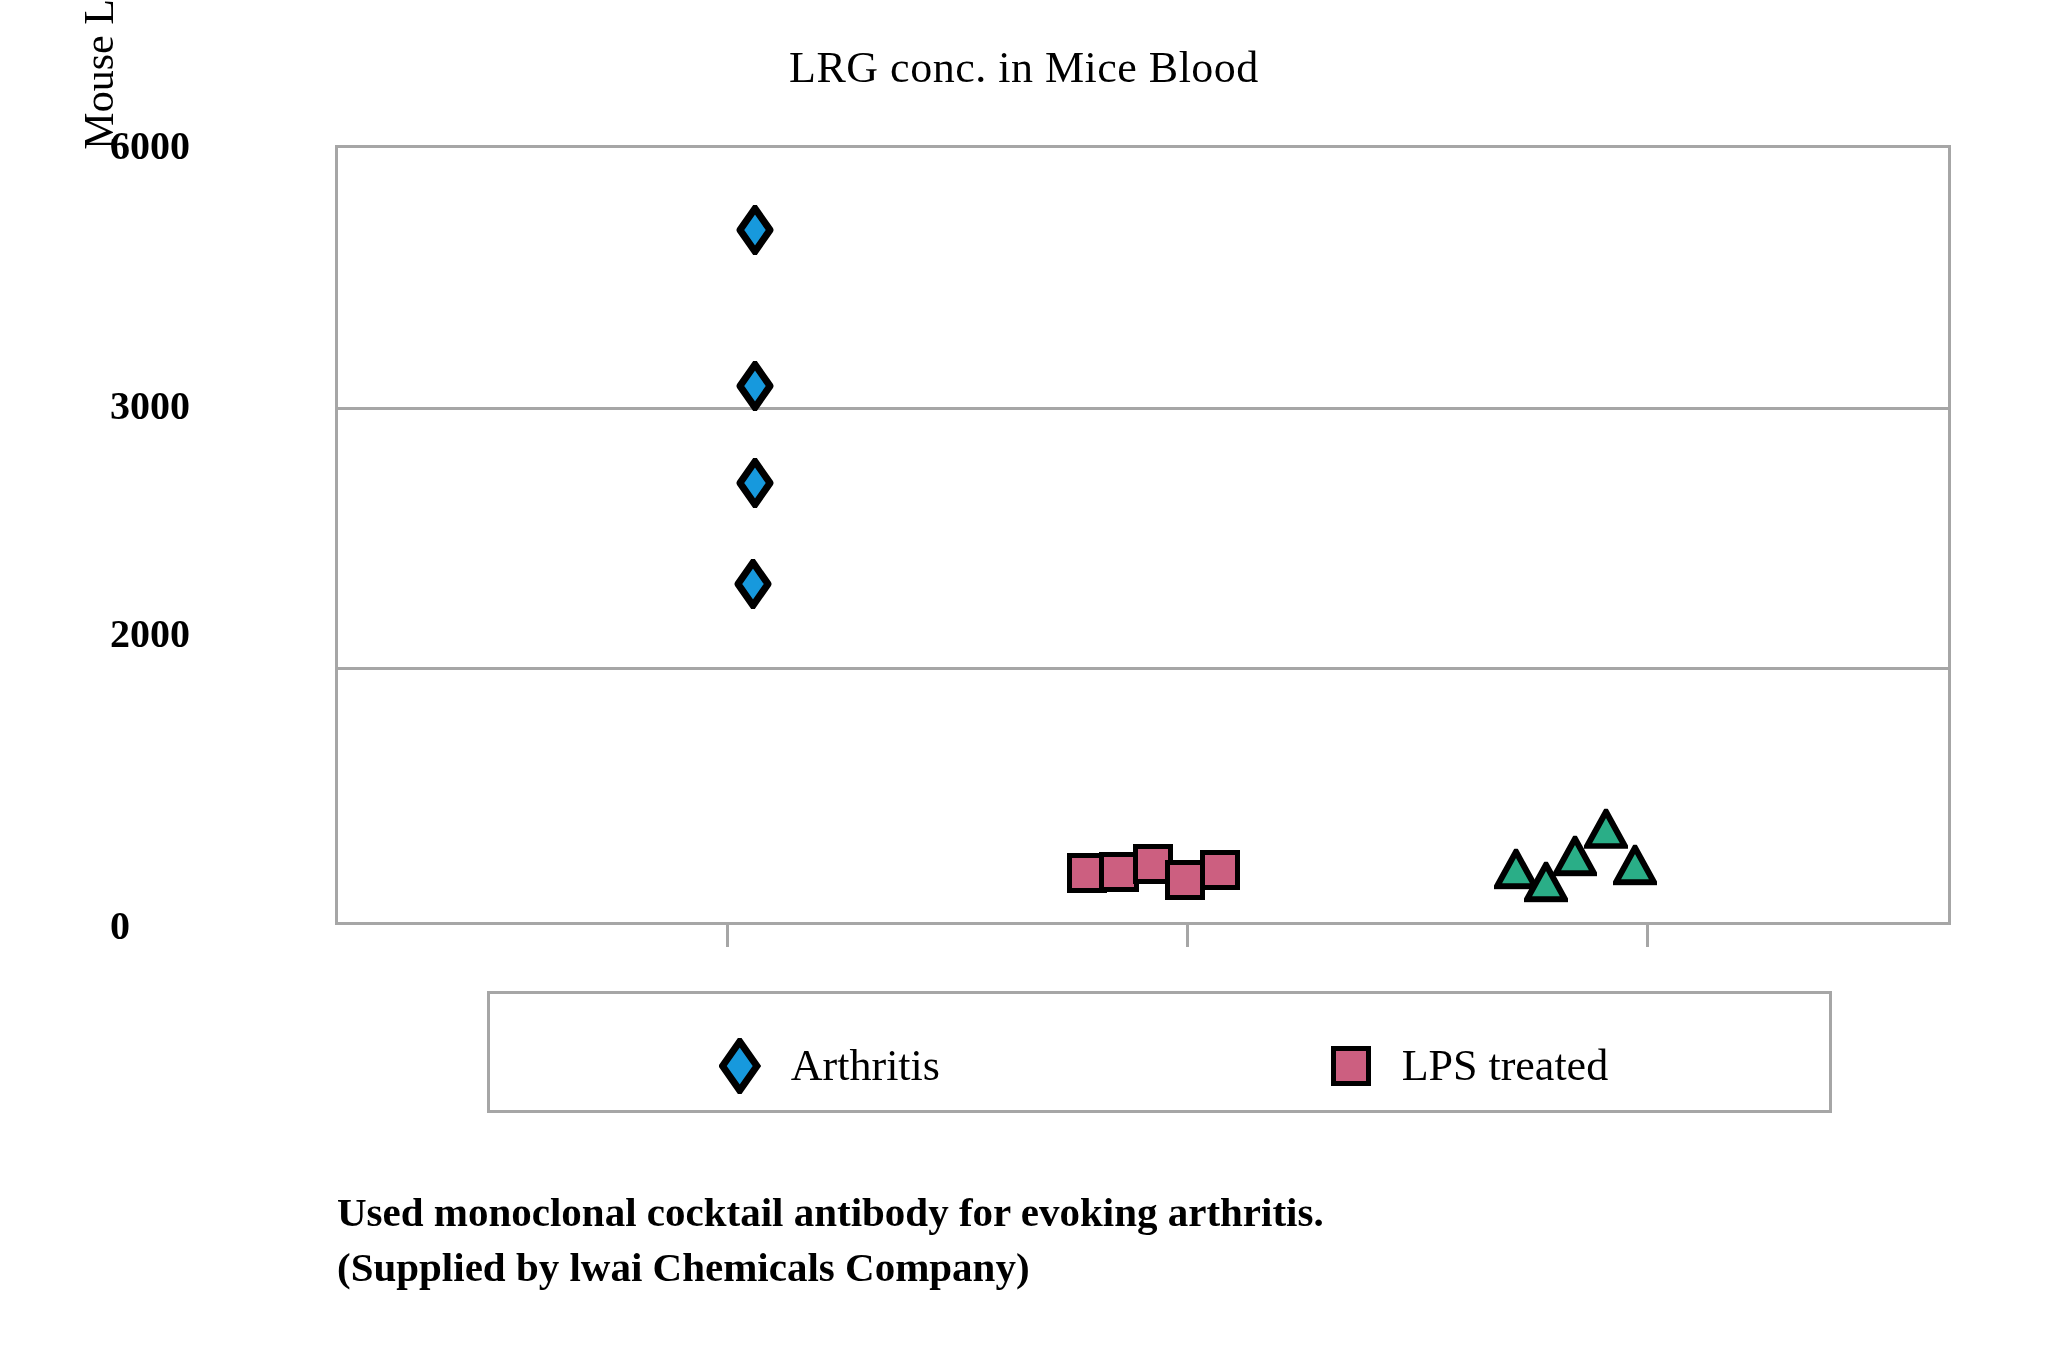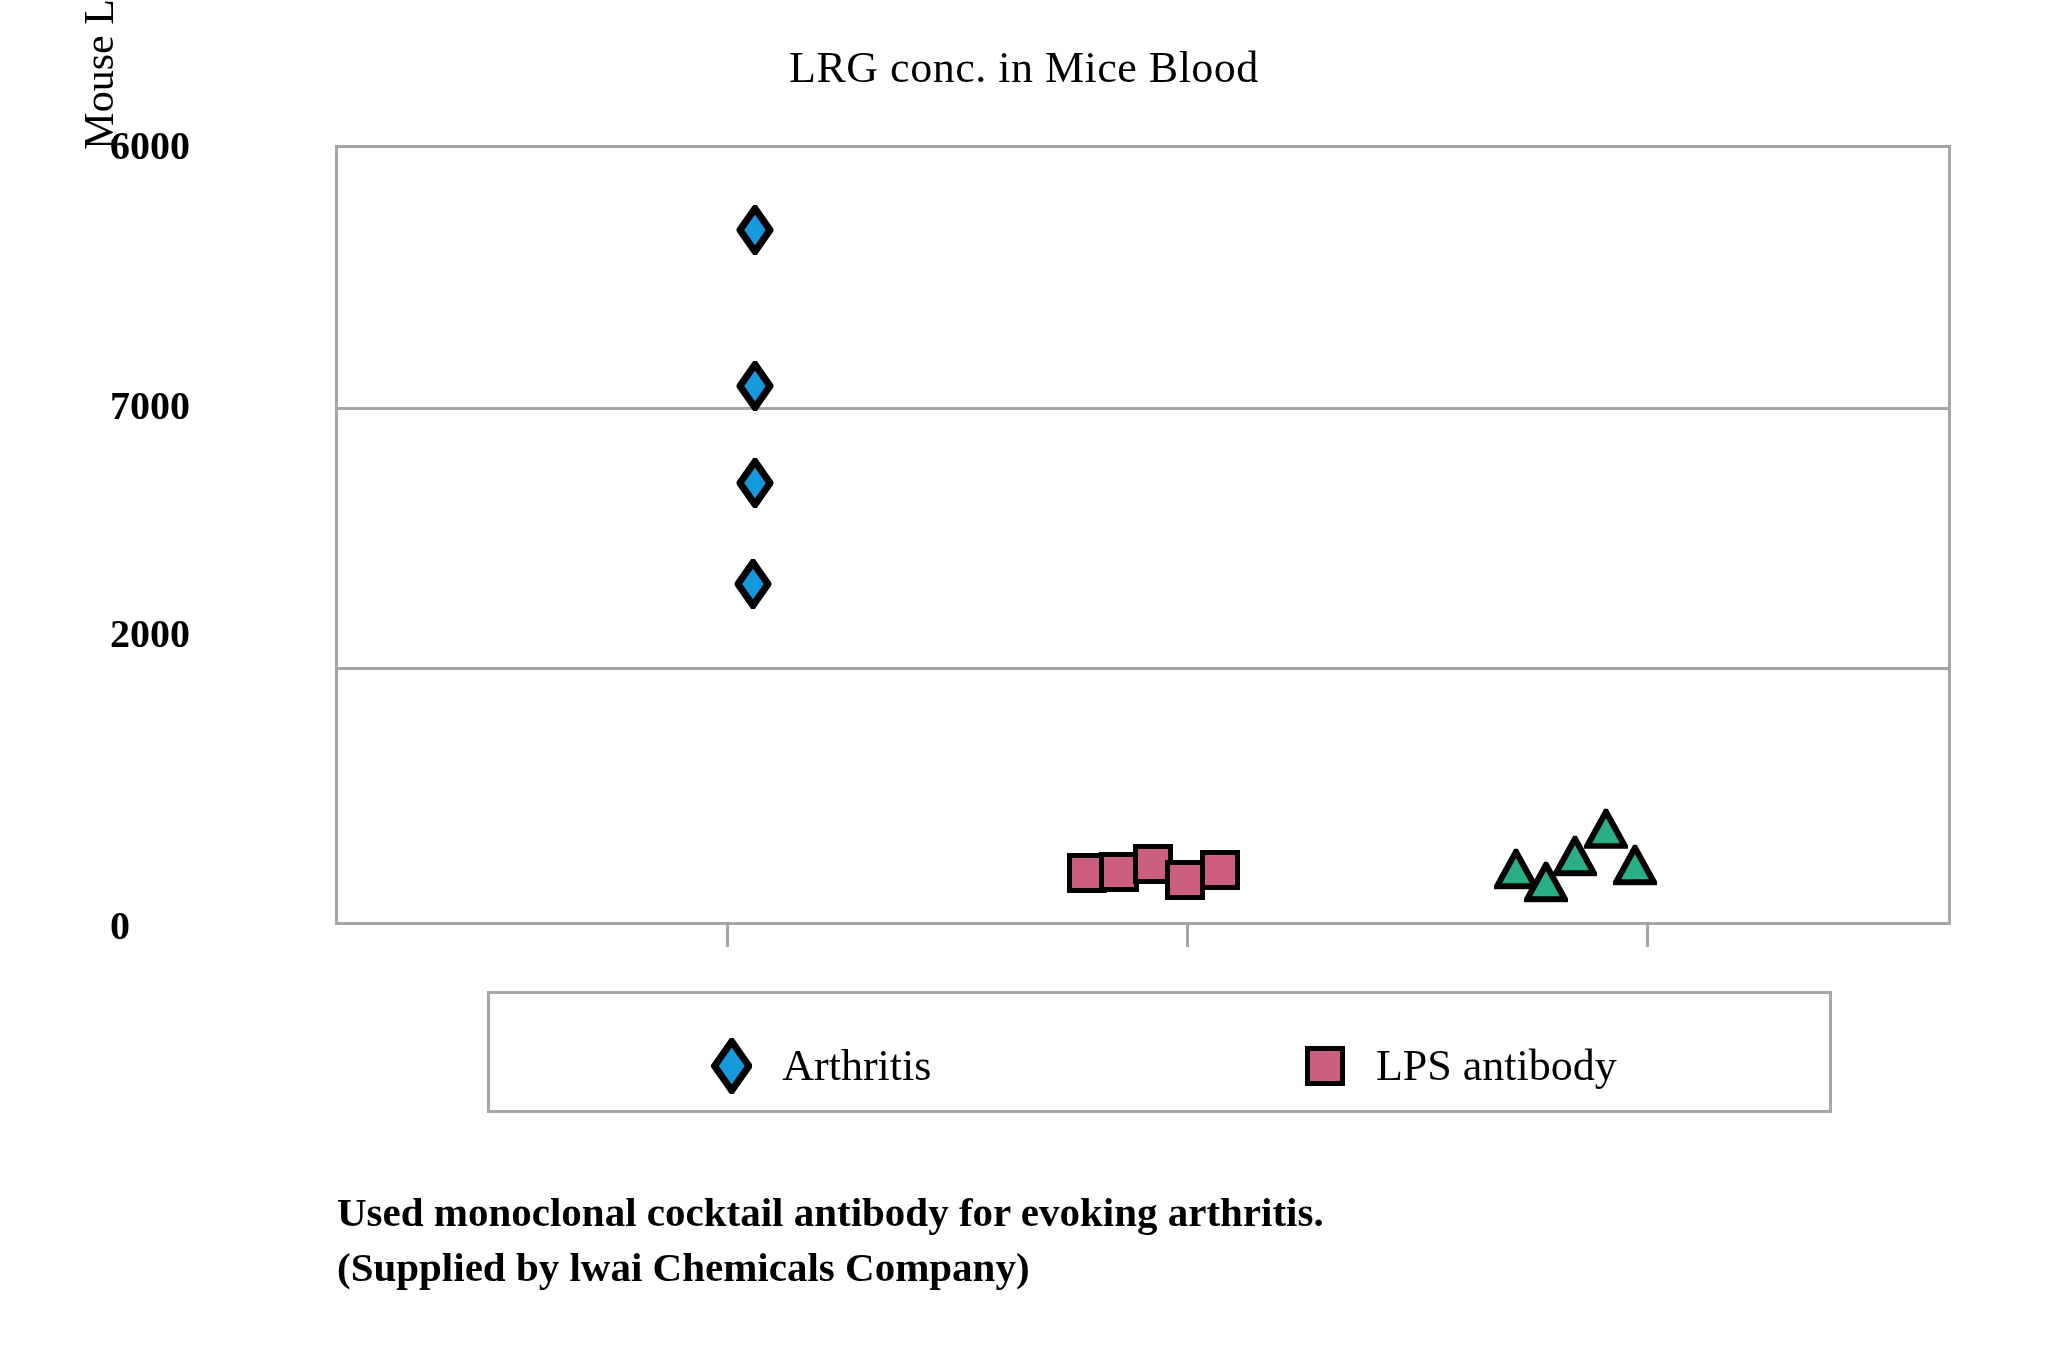--- a/index.html
+++ b/index.html
@@ -156,21 +156,21 @@
 <body>
 
 <div id="figure">
 
   <div id="chart-title">LRG conc. in Mice Blood</div>
 
   <div id="y-axis-title">Mouse LRG (ng/mL)</div>
 
   <div id="ytick-labels">
       <div class="ytick-label" style="top: 145px;">6000</div>
-      <div class="ytick-label" style="top: 405px;">7000</div>
+      <div class="ytick-label" style="top: 405px;">3000</div>
       <div class="ytick-label" style="top: 633px;">2000</div>
       <div class="ytick-label" style="top: 925px;">0</div>
     </div>
 
   <div id="plot-area">
       <div class="gridline" style="top: 258.5px; background: rgb(166, 166, 166);"></div>
       <div class="gridline" style="top: 518.5px; background: rgb(166, 166, 166);"></div>
     </div>
 
   <div id="xticks">
@@ -187,21 +187,21 @@
           </svg>
         </span>
         <span class="legend-label">Arthritis</span>
       </div>
       <div class="legend-entry">
         <span class="legend-swatch">
           <svg width="40" height="40" viewBox="0 0 40 40">
             <rect x="2.5" y="2.5" width="35" height="35" fill="#cc5f80" stroke="#000000" stroke-width="5"></rect>
           </svg>
         </span>
-        <span class="legend-label">LPS antibody</span>
+        <span class="legend-label">LPS treated</span>
       </div>
     </div>
 
   <div id="caption">
       <div>Used monoclonal cocktail antibody for evoking arthritis.</div>
       <div>(Supplied by lwai Chemicals Company)</div>
     </div>
 
 <div class="marker" style="left: 755px; top: 229.5px;">
       <svg width="37" height="50" viewBox="0 0 37 50">

